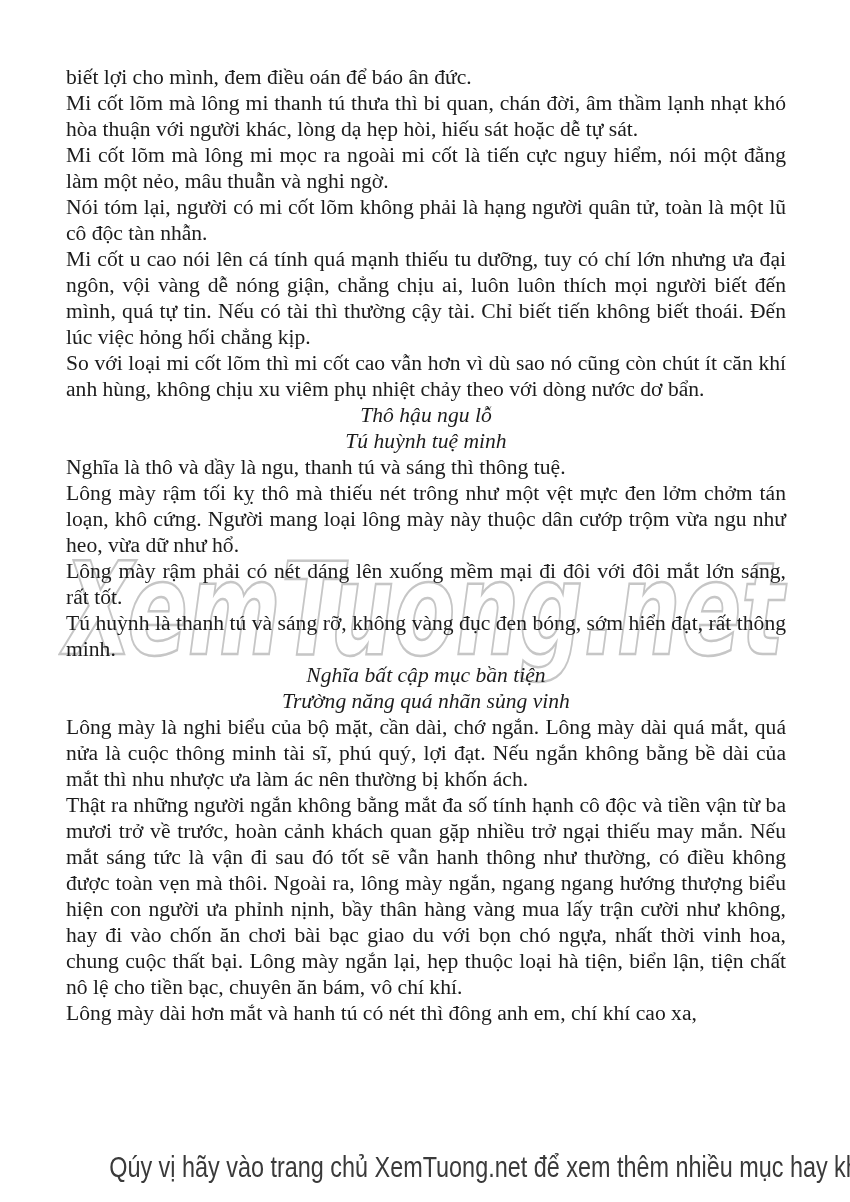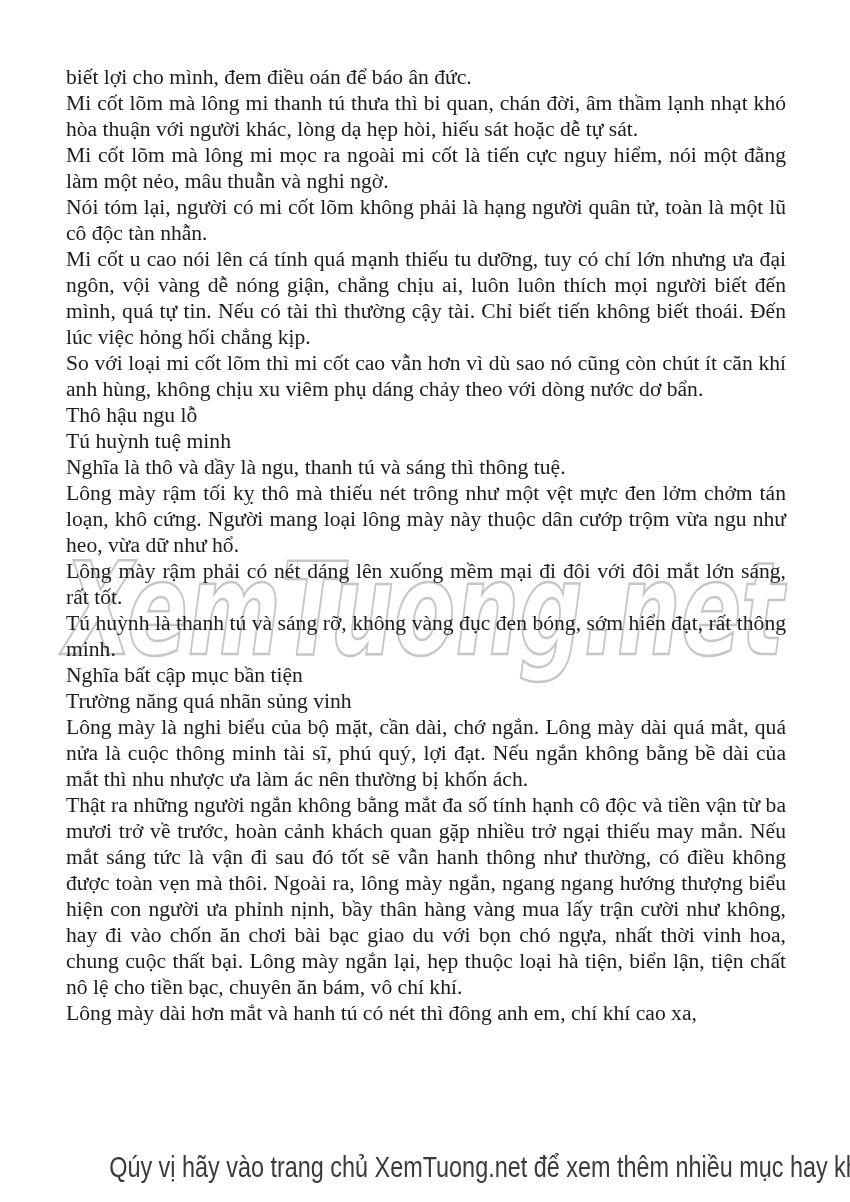--- a/index.html
+++ b/index.html
@@ -38,21 +38,22 @@
     font-size: 21.6px;
     line-height: 26px;
     text-align: justify;
     text-justify: inter-word;
   }
   .content p {
     margin: 0;
     padding: 0;
   }
   .content p.italic {
-    text-align: left;
+    font-style: italic;
+    text-align: center;
   }
   .footer {
     position: absolute;
     top: 1150px;
     left: 0;
     width: 850px;
     z-index: 2;
     text-align: center;
     font-family: "Liberation Sans", sans-serif;
     font-size: 30px;
@@ -74,21 +75,21 @@
   <svg class="watermark" viewBox="0 0 734 152" width="734" height="152" aria-hidden="true">
     <text x="6" y="108" textLength="720" lengthAdjust="spacingAndGlyphs" font-family="DejaVu Sans, sans-serif" font-weight="bold" font-style="italic" font-size="128" fill="#ffffff" stroke="#c6c6c6" stroke-width="2.5">XemTuong.net</text>
   </svg>
 
   <div class="content">
     <p class="para">biết lợi cho mình, đem điều oán để báo ân đức.</p>
     <p class="para">Mi cốt lõm mà lông mi thanh tú thưa thì bi quan, chán đời, âm thầm lạnh nhạt khó hòa thuận với người khác, lòng dạ hẹp hòi, hiếu sát hoặc dễ tự sát.</p>
     <p class="para">Mi cốt lõm mà lông mi mọc ra ngoài mi cốt là tiến cực nguy hiểm, nói một đằng làm một nẻo, mâu thuẫn và nghi ngờ.</p>
     <p class="para">Nói tóm lại, người có mi cốt lõm không phải là hạng người quân tử, toàn là một lũ cô độc tàn nhẫn.</p>
     <p class="para">Mi cốt u cao nói lên cá tính quá mạnh thiếu tu dưỡng, tuy có chí lớn nhưng ưa đại ngôn, vội vàng dễ nóng giận, chẳng chịu ai, luôn luôn thích mọi người biết đến mình, quá tự tin. Nếu có tài thì thường cậy tài. Chỉ biết tiến không biết thoái. Đến lúc việc hỏng hối chẳng kịp.</p>
-    <p class="para">So với loại mi cốt lõm thì mi cốt cao vẫn hơn vì dù sao nó cũng còn chút ít căn khí anh hùng, không chịu xu viêm phụ dáng chảy theo với dòng nước dơ bẩn.</p>
+    <p class="para">So với loại mi cốt lõm thì mi cốt cao vẫn hơn vì dù sao nó cũng còn chút ít căn khí anh hùng, không chịu xu viêm phụ nhiệt chảy theo với dòng nước dơ bẩn.</p>
     <p class="para italic">Thô hậu ngu lỗ</p>
     <p class="para italic">Tú huỳnh tuệ minh</p>
     <p class="para">Nghĩa là thô và dầy là ngu, thanh tú và sáng thì thông tuệ.</p>
     <p class="para">Lông mày rậm tối kỵ thô mà thiếu nét trông như một vệt mực đen lởm chởm tán loạn, khô cứng. Người mang loại lông mày này thuộc dân cướp trộm vừa ngu như heo, vừa dữ như hổ.</p>
     <p class="para">Lông mày rậm phải có nét dáng lên xuống mềm mại đi đôi với đôi mắt lớn sáng, rất tốt.</p>
     <p class="para">Tú huỳnh là thanh tú và sáng rỡ, không vàng đục đen bóng, sớm hiển đạt, rất thông minh.</p>
     <p class="para italic">Nghĩa bất cập mục bần tiện</p>
     <p class="para italic">Trường năng quá nhãn sủng vinh</p>
     <p class="para">Lông mày là nghi biểu của bộ mặt, cần dài, chớ ngắn. Lông mày dài quá mắt, quá nửa là cuộc thông minh tài sĩ, phú quý, lợi đạt. Nếu ngắn không bằng bề dài của mắt thì nhu nhược ưa làm ác nên thường bị khốn ách.</p>
     <p class="para">Thật ra những người ngắn không bằng mắt đa số tính hạnh cô độc và tiền vận từ ba mươi trở về trước, hoàn cảnh khách quan gặp nhiều trở ngại thiếu may mắn. Nếu mắt sáng tức là vận đi sau đó tốt sẽ vẫn hanh thông như thường, có điều không được toàn vẹn mà thôi. Ngoài ra, lông mày ngắn, ngang ngang hướng thượng biểu hiện con người ưa phỉnh nịnh, bầy thân hàng vàng mua lấy trận cười như không, hay đi vào chốn ăn chơi bài bạc giao du với bọn chó ngựa, nhất thời vinh hoa, chung cuộc thất bại. Lông mày ngắn lại, hẹp thuộc loại hà tiện, biển lận, tiện chất nô lệ cho tiền bạc, chuyên ăn bám, vô chí khí.</p>

